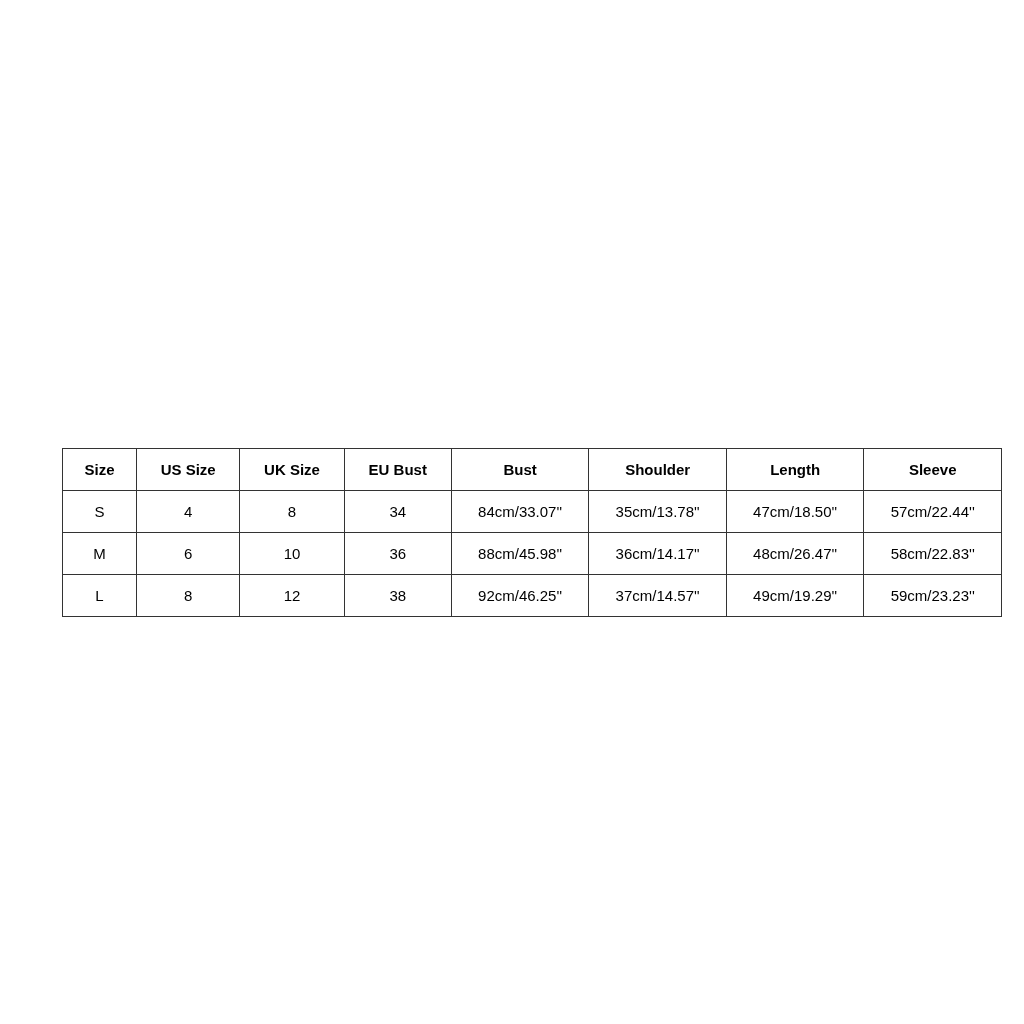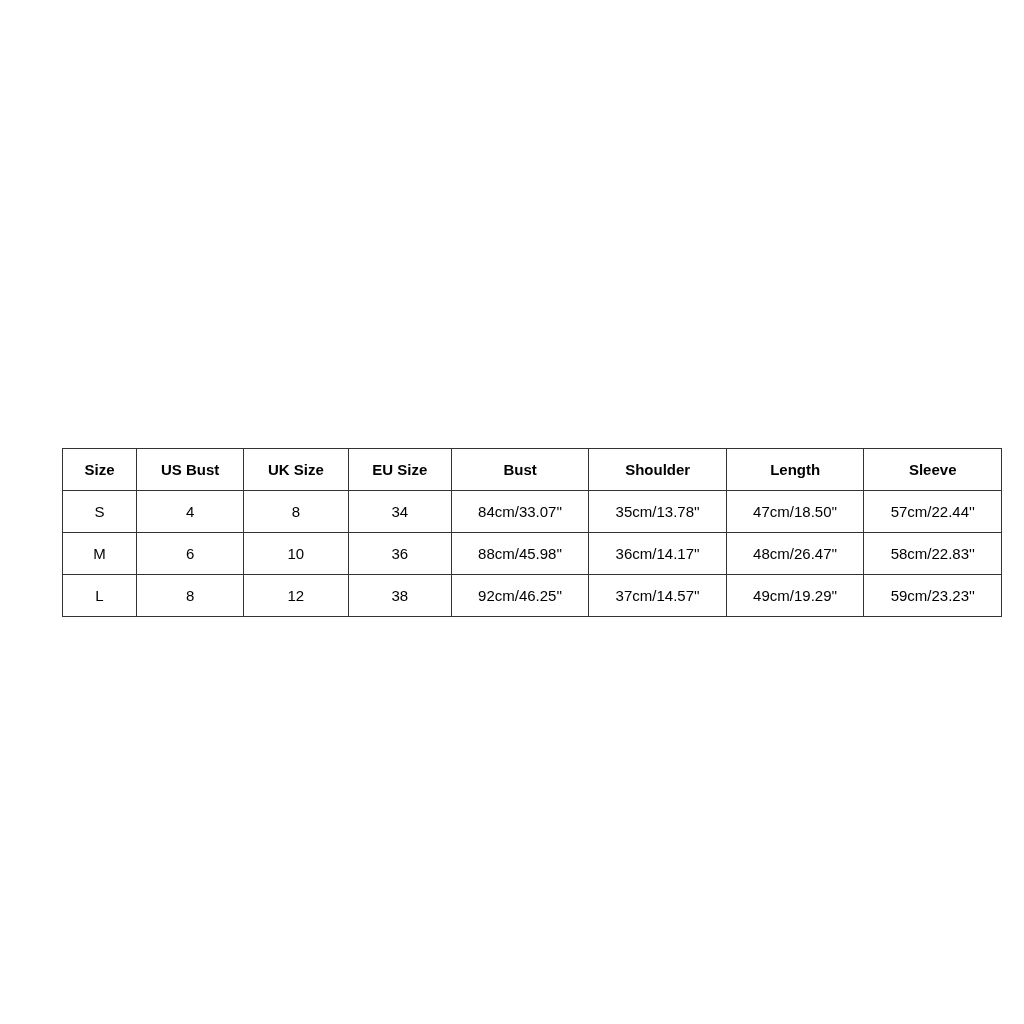--- a/index.html
+++ b/index.html
@@ -48,23 +48,23 @@
     }
   </style>
 </head>
 <body>
 
 <div class="table-container">
   <table>
     <thead>
       <tr>
       <th>Size</th>
-          <th>US Bust</th>
+          <th>US Size</th>
           <th>UK Size</th>
-          <th>EU Size</th>
+          <th>EU Bust</th>
           <th>Bust</th>
           <th>Shoulder</th>
           <th>Length</th>
           <th>Sleeve</th>
         </tr>
     </thead>
     <tbody>
     <tr>
           <td>S</td>
           <td>4</td>

